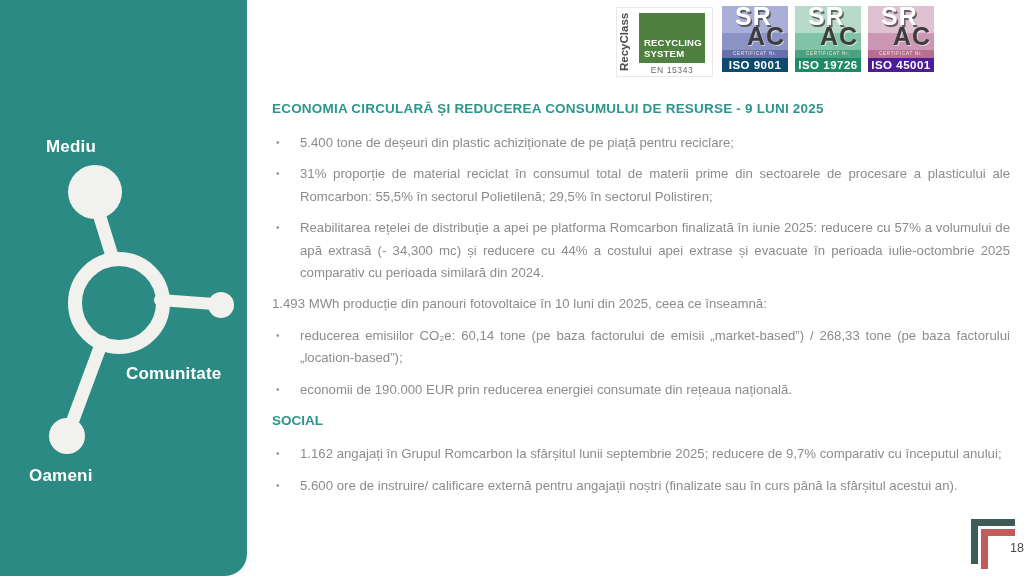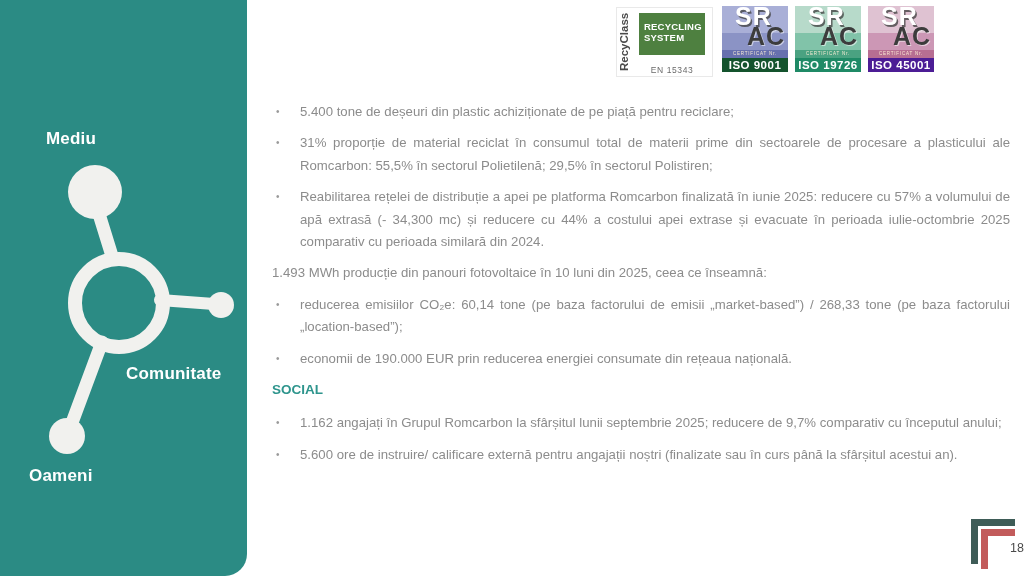--- a/index.html
+++ b/index.html
@@ -4,51 +4,51 @@
 <style>
   html,body{margin:0;padding:0;background:#fff;}
   .slide{position:relative;width:1024px;height:576px;background:#ffffff;
          font-family:"Liberation Sans", sans-serif;overflow:hidden;}
 
   
   .sidebar{position:absolute;left:0;top:0;width:247px;height:576px;
            background:#2B8B84;border-bottom-right-radius:22px;}
   .sidebar svg{position:absolute;left:0;top:0;}
   .side-label{position:absolute;color:#FFFFFF;font-weight:bold;font-size:17px;letter-spacing:.2px;}
-  .lbl-mediu{left:46px;top:129px;}
+  .lbl-mediu{left:46px;top:137px;}
   .lbl-comunitate{left:126px;top:364px;}
   .lbl-oameni{left:29px;top:466px;}
 
   
   .logo-recyclass{position:absolute;left:616px;top:7px;width:97px;height:70px;
                   background:#fff;border:1px solid #e9e9e9;box-sizing:border-box;}
   .recy-vert{position:absolute;left:1px;top:4px;height:60px;width:18px;
              writing-mode:vertical-rl;transform:rotate(180deg);
              font-size:11.5px;font-weight:bold;color:#4a4a4a;text-align:center;}
-  .recy-green{position:absolute;left:22px;top:5px;width:66px;height:42px;background:#4E8040;
-              box-sizing:border-box;padding:12px 5px;display:flex;flex-direction:column;justify-content:flex-end;}
+  .recy-green{position:absolute;left:22px;top:5px;width:66px;height:50px;background:#4E8040;
+              box-sizing:border-box;padding:4px 5px;display:flex;flex-direction:column;justify-content:flex-end;}
   .recy-green div{color:#fff;font-weight:bold;font-size:9.5px;line-height:10.5px;letter-spacing:.2px;}
   .recy-en{position:absolute;left:22px;top:57px;width:66px;text-align:center;
            font-size:8.5px;color:#6a6a6a;letter-spacing:.6px;}
 
   .srac{position:absolute;top:6px;width:66px;height:66px;overflow:hidden;}
   .srac .band{position:absolute;left:0;width:66px;}
   .srac .b1{top:0;height:27px;}
   .srac .b2{top:27px;height:17px;}
   .srac .b3{top:44px;height:8px;text-align:center;font-size:4.5px;line-height:8px;
             color:rgba(255,240,215,.95);letter-spacing:.8px;overflow:hidden;}
   .srac .b4{top:52px;height:14px;text-align:center;color:#fff;font-weight:bold;
             font-size:11.5px;line-height:14px;letter-spacing:.5px;}
   .srac .sr{position:absolute;top:-4px;left:13px;font-size:25px;font-weight:bold;color:#fff;
             text-shadow:1.5px 1.5px 0 rgba(60,60,60,.75);letter-spacing:1px;}
   .srac .ac{position:absolute;top:16px;left:25px;font-size:25px;font-weight:bold;color:#3c3c3c;
             text-shadow:1px 1px 0 rgba(255,255,255,.55);letter-spacing:1px;}
   .srac-9001{left:722px;}
   .srac-9001 .b1{background:#A9AFD7;} .srac-9001 .b2{background:#8B93C5;}
-  .srac-9001 .b3{background:#6770AE;} .srac-9001 .b4{background:#14532d;}
+  .srac-9001 .b3{background:#6770AE;} .srac-9001 .b4{background:#0c4a6e;}
   .srac-14001{left:795px;}
   .srac-14001 .b1{background:#B7DACA;} .srac-14001 .b2{background:#81C3A9;}
   .srac-14001 .b3{background:#4AA281;} .srac-14001 .b4{background:#1F8A66;}
   .srac-45001{left:868px;}
   .srac-45001 .b1{background:#DFC2D2;} .srac-45001 .b2{background:#CC97B5;}
   .srac-45001 .b3{background:#B76E92;} .srac-45001 .b4{background:#4c1d95;}
 
   .iqnet{position:absolute;left:938px;top:6px;width:84px;height:70px;background:#fff;text-align:center;}
   .iqnet-arc{position:absolute;left:0;top:0;width:84px;height:34px;}
   .iqnet-name{position:absolute;left:0;top:31px;width:84px;color:#263A77;
@@ -126,20 +126,21 @@
     <span class="band b1"></span>
     <span class="band b2"></span>
     <span class="band b3">CERTIFICAT Nr.</span>
     <span class="band b4">ISO 45001</span>
     <span class="sr">SR</span>
     <span class="ac">AC</span>
   </div>
 
 
   <div class="content">
+    <div class="title">ECONOMIA CIRCULARĂ ȘI REDUCEREA CONSUMULUI DE RESURSE - 9 LUNI 2025</div>
     <div class="content-blocks">
 
         <div class="block blk-bullet">
           <span class="marker">•</span>
           <span class="btext">5.400 tone de deșeuri din plastic achiziționate de pe piață pentru reciclare;</span>
         </div>
 
         <div class="block blk-bullet">
           <span class="marker">•</span>
           <span class="btext">31% proporție de material reciclat în consumul total de materii prime din sectoarele de procesare a plasticului ale Romcarbon: 55,5% în sectorul Polietilenă; 29,5% în sectorul Polistiren;</span>

